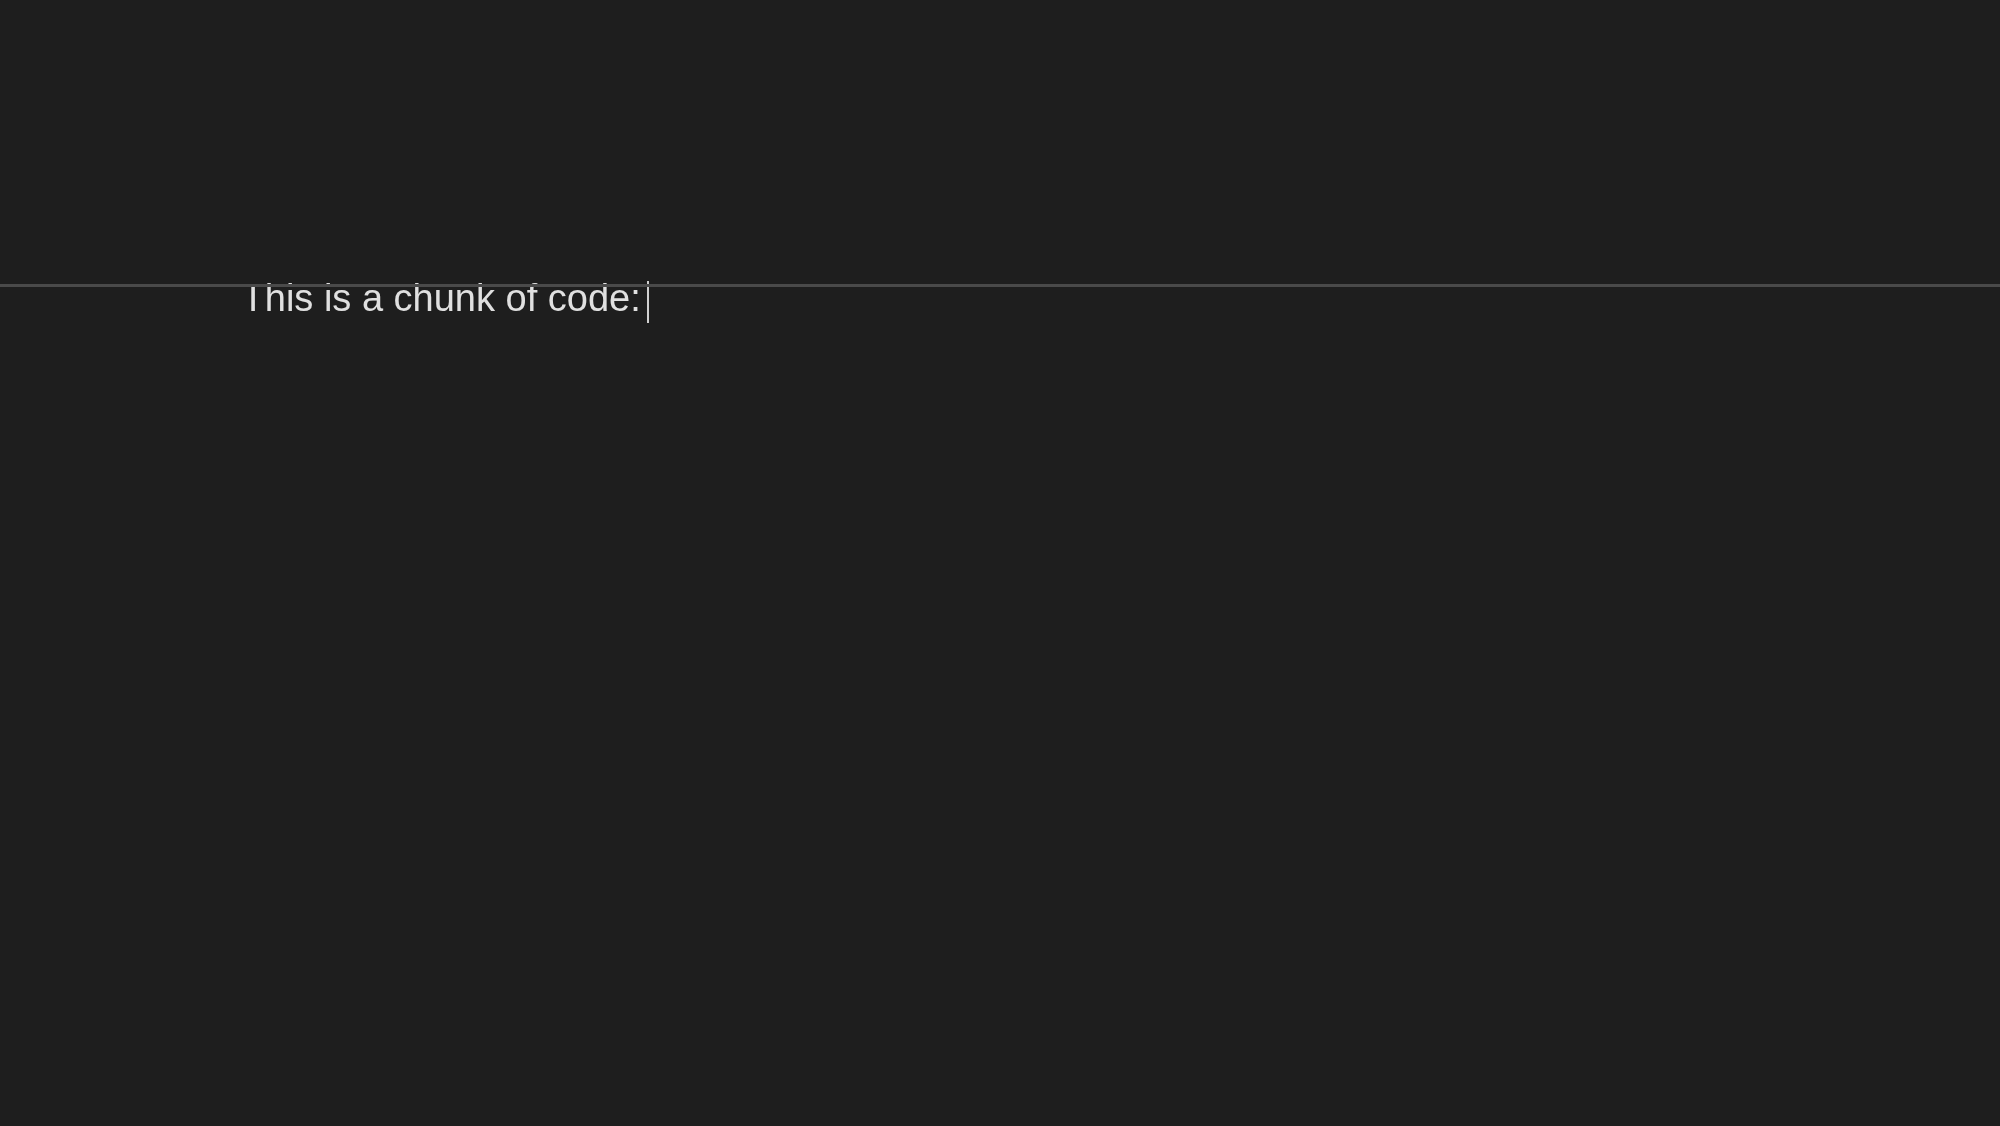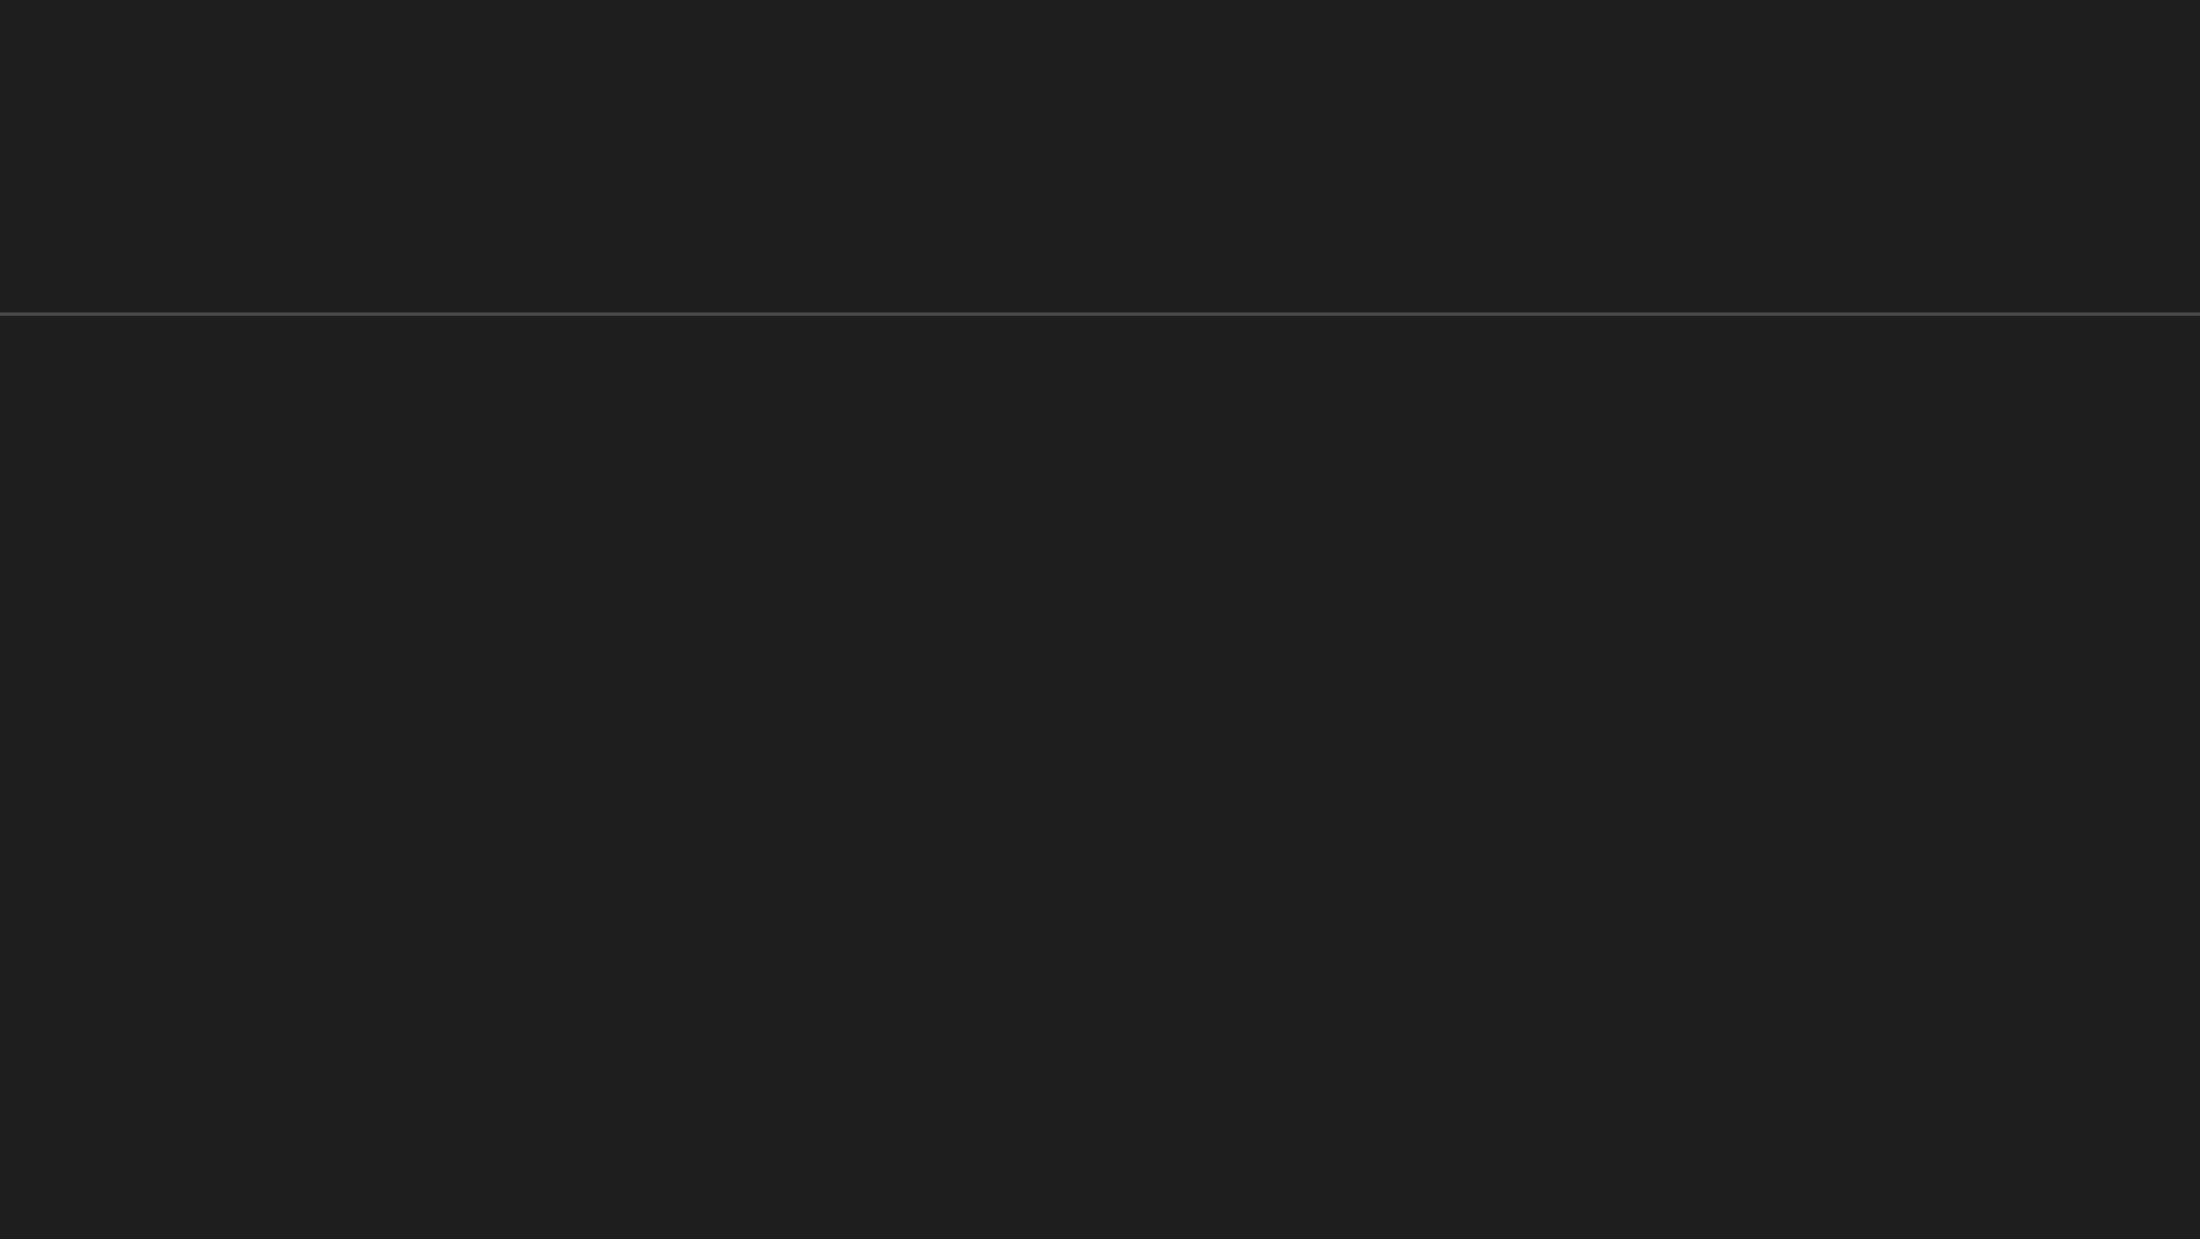--- a/index.html
+++ b/index.html
@@ -50,14 +50,17 @@
       left: 0;
       width: 100%;
       height: 3px;
       background-color: #4a4a4a;
     }
   </style>
 </head>
 <body>
 
 <div class="editor-container">
+  <div class="text-line">
+    <span>This is a chunk of code:</span><span class="cursor"></span>
+  </div>
   <div class="divider"></div>
 </div>
 
 </body></html>

